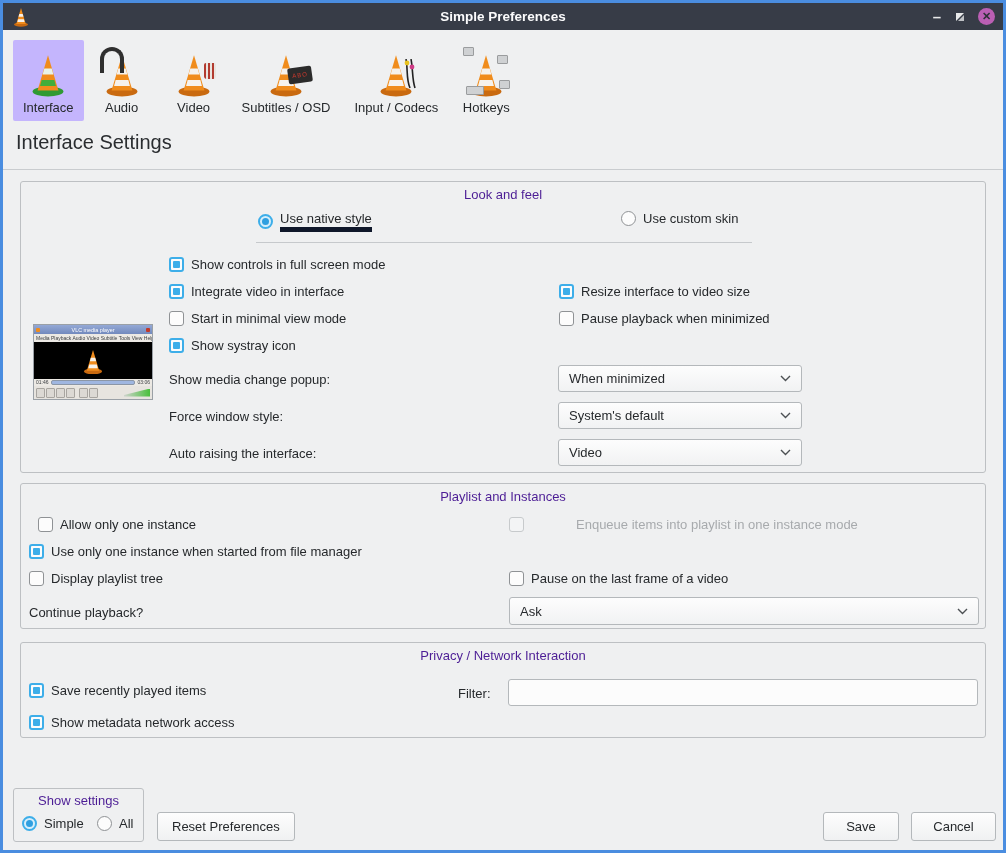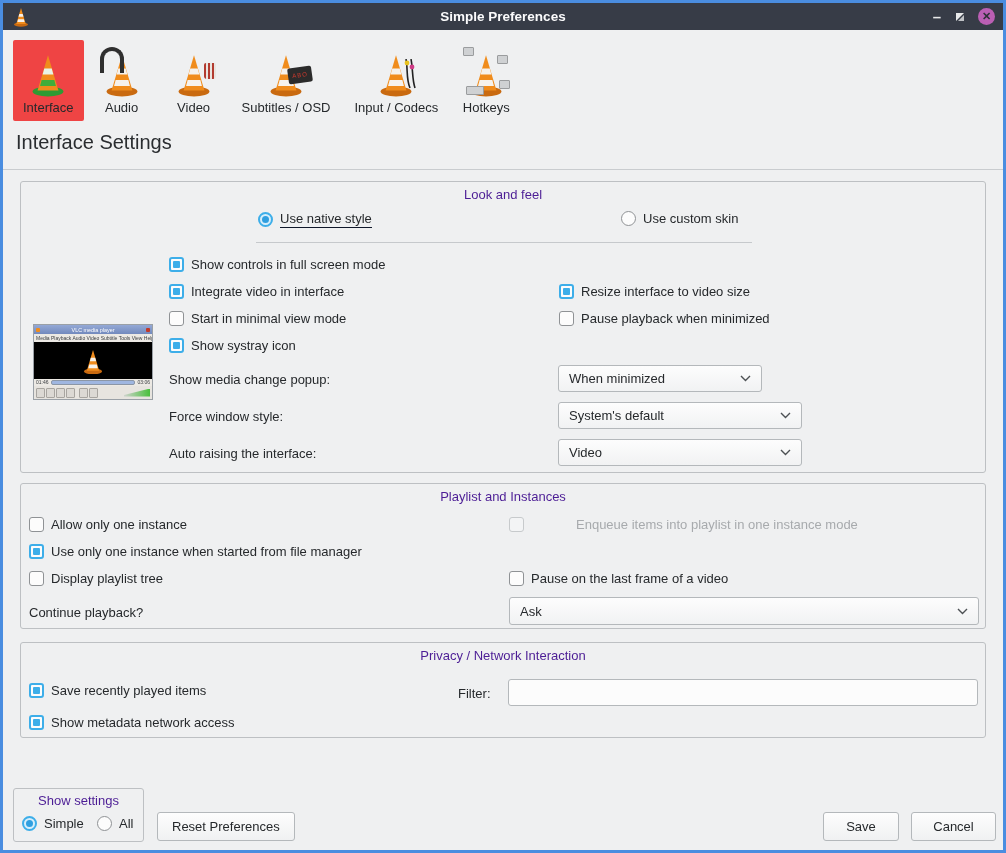--- a/index.html
+++ b/index.html
@@ -14,21 +14,21 @@
   .titlebar .app-ico{position:absolute;left:8px;top:3px;width:20px;height:21px;}
   .titlebar .t-title{flex:1;text-align:center;color:#fbfbfc;font-weight:bold;font-size:13.5px;}
   .t-controls{position:absolute;right:8px;top:0;height:27px;display:flex;align-items:center;gap:12px;}
   .t-min{color:#e8e9ea;font-size:15px;font-weight:bold;line-height:10px;cursor:default;}
   .t-max svg{display:block;}
   .t-close{width:17px;height:17px;border-radius:50%;background:#bb5fb4;color:#2e3138;
     display:flex;align-items:center;justify-content:center;font-size:11px;font-weight:bold;line-height:1;}
   
   .toolbar{position:absolute;left:10px;top:37px;display:flex;align-items:flex-start;gap:4px;}
   .tool-item{display:flex;flex-direction:column;align-items:center;padding:5px 10px 6px 10px;border-radius:2px;}
-  .tool-item.selected{background:#ef4444;}
+  .tool-item.selected{background:#c4b5fd;}
   .tool-ico{position:relative;width:48px;height:52px;display:flex;align-items:flex-end;justify-content:center;}
   .tool-label{margin-top:3px;font-size:13px;color:#26292c;white-space:nowrap;}
   .badge{position:absolute;pointer-events:none;}
   .badge-arc{left:2px;top:2px;width:24px;height:26px;border:4px solid #2f2f2f;border-bottom:none;
     border-radius:13px 13px 0 0;box-sizing:border-box;}
   .badge-cup{right:2px;top:18px;width:12px;height:16px;background:#b23b30;border-radius:2px 2px 3px 3px;
     background-image:repeating-linear-gradient(90deg,#b23b30 0 2px,#e9e5e0 2px 4px);}
   .badge-panel{right:-2px;top:22px;width:24px;height:16px;background:#2b2b2b;border-radius:2px;transform:rotate(-8deg);
     display:flex;align-items:center;justify-content:center;color:#d23a2e;font-size:6px;letter-spacing:1px;}
   .badge-cables{right:0px;top:14px;width:16px;height:30px;}
@@ -47,21 +47,21 @@
   .check,.radio{position:absolute;display:flex;align-items:center;gap:7px;white-space:nowrap;}
   .box{width:15px;height:15px;box-sizing:border-box;border:1px solid #8f9295;border-radius:3px;background:#fcfcfc;position:relative;flex:0 0 auto;}
   .box.checked{border:2px solid #3daee9;}
   .box.checked::after{content:"";position:absolute;left:2px;top:2px;right:2px;bottom:2px;background:#3daee9;border-radius:1px;}
   .check.disabled .box{border-color:#c7cacc;background:#f3f4f5;}
   .check.disabled .lbl{color:#a7aaad;margin-left:45px;}
   .dot{width:15px;height:15px;box-sizing:border-box;border:1px solid #8f9295;border-radius:50%;background:#fcfcfc;position:relative;flex:0 0 auto;}
   .dot.sel{border:2px solid #3daee9;background:#d6eefb;}
   .dot.sel::after{content:"";position:absolute;left:2px;top:2px;right:2px;bottom:2px;border-radius:50%;background:#2f9fe0;}
   .lbl{font-size:13px;color:#26292c;}
-  .lbl.focus-underline{border-bottom:1px solid #0f172a;padding-bottom:1px;}
+  .lbl.focus-underline{border-bottom:5px solid #0f172a;padding-bottom:1px;}
   .field-label{position:absolute;font-size:13px;color:#26292c;white-space:nowrap;}
   .combo{position:absolute;box-sizing:border-box;height:27px;border:1px solid #b4b8bb;border-radius:3px;
     background:linear-gradient(#fdfdfd,#f1f2f3);display:flex;align-items:center;padding:0 10px;font-size:13px;color:#26292c;}
   .combo .chev{margin-left:auto;}
   .btn{position:absolute;box-sizing:border-box;height:29px;border:1px solid #b4b8bb;border-radius:3px;
     background:linear-gradient(#fdfdfd,#f0f1f2);display:flex;align-items:center;justify-content:center;
     font-size:13px;color:#26292c;padding:0 14px;}
   .text-input{position:absolute;box-sizing:border-box;height:27px;border:1px solid #b4b8bb;border-radius:3px;
     background:#fcfcfc;font-size:13px;padding:0 6px;color:#26292c;font-family:"Liberation Sans",sans-serif;}
   .in-sep{position:absolute;height:1px;background:#c6c9cc;}
@@ -262,21 +262,21 @@
           <span class="pv-btn"></span>
           <span class="pv-btn"></span>
           <span class="pv-btn"></span>
         <span class="pv-btn" style="margin-left:3px"></span>
           <span class="pv-btn"></span>
         <span class="pv-vol"></span>
       </div>
     </div>
 
     <div class="field-label" style="left:148px;top:190px;">Show media change popup:</div>
-    <div class="combo" style="left:537px;top:183px;width:204px;">
+    <div class="combo" style="left:537px;top:183px;width:244px;">
       <span>When minimized</span>
       <span class="chev">
           <svg width="11" height="7" viewBox="0 0 11 7">
             <polyline points="1,1 5.5,5.5 10,1" fill="none" stroke="#4d5154" stroke-width="1.4"></polyline>
           </svg>
         </span>
     </div>
 
     <div class="field-label" style="left:148px;top:227px;">Force window style:</div>
     <div class="combo" style="left:537px;top:220px;width:244px;">
@@ -295,21 +295,21 @@
           <svg width="11" height="7" viewBox="0 0 11 7">
             <polyline points="1,1 5.5,5.5 10,1" fill="none" stroke="#4d5154" stroke-width="1.4"></polyline>
           </svg>
         </span>
     </div>
   </div>
 
   <div class="group" id="group-playlist">
     <div class="group-title">Playlist and Instances</div>
 
-    <div class="check" style="left:8px;top:33px;justify-content:flex-end;">
+    <div class="check" style="left:17px;top:33px;justify-content:flex-end;">
       <span class="box"></span>
       <span class="lbl">Allow only one instance</span>
     </div>
     <div class="check disabled" style="left:488px;top:33px;">
       <span class="box"></span>
       <span class="lbl">Enqueue items into playlist in one instance mode</span>
     </div>
     <div class="check" style="left:8px;top:60px;">
       <span class="box checked"></span>
       <span class="lbl">Use only one instance when started from file manager</span>

